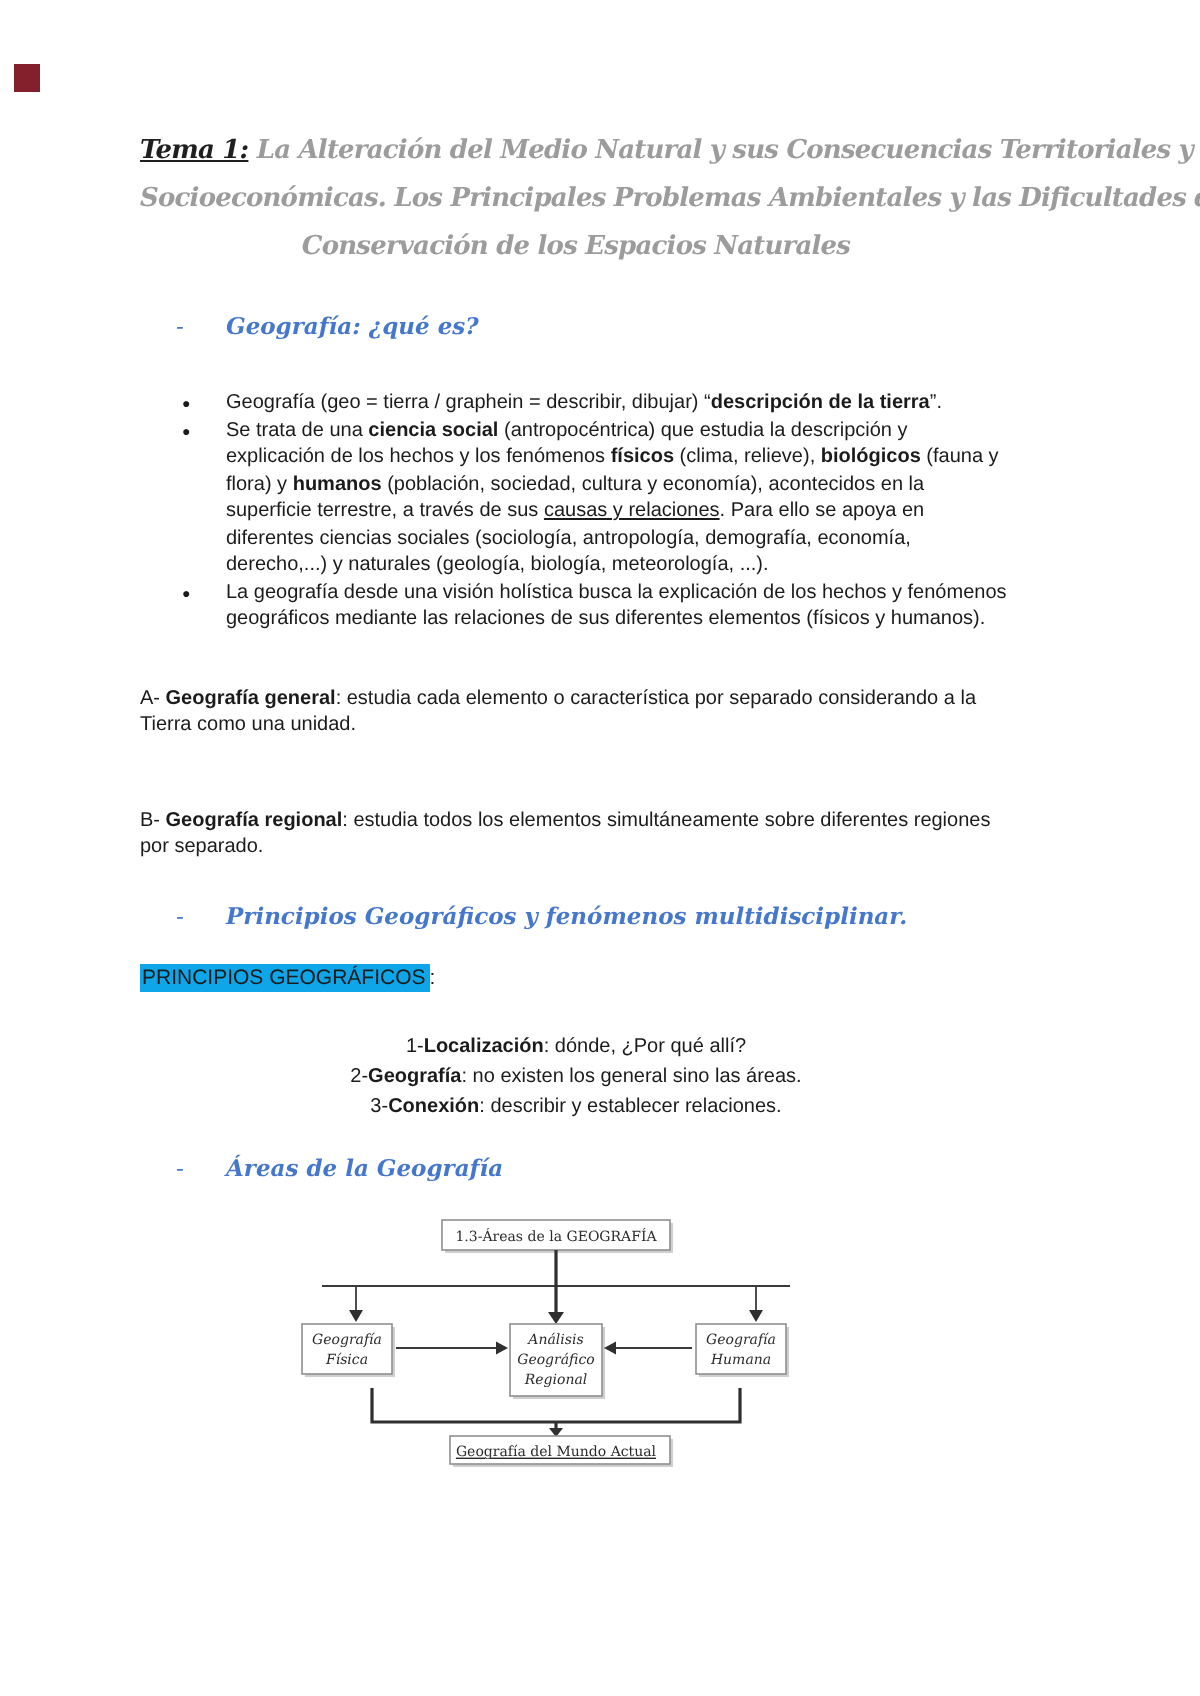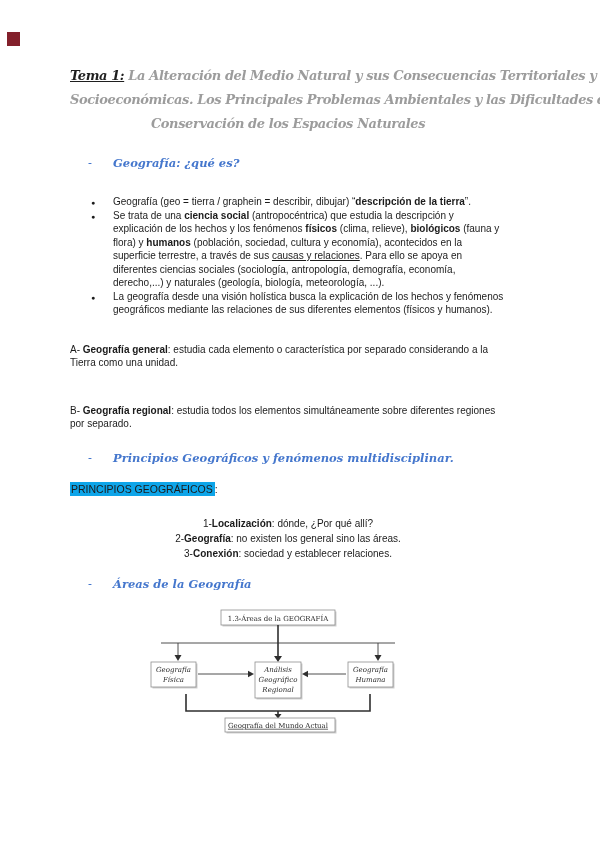--- a/index.html
+++ b/index.html
@@ -87,21 +87,21 @@
     <span class="sub-label">Principios Geográficos y fenómenos multidisciplinar.</span>
   </div>
 
   <div class="principles-head">
     <span class="hl">PRINCIPIOS GEOGRÁFICOS</span><span>:</span>
   </div>
 
   <div class="plist body-text">
     <div class="plist-item"><span>1-</span><span class="seg-b">Localización</span><span>: dónde, ¿Por qué allí?</span></div>
     <div class="plist-item"><span>2-</span><span class="seg-b">Geografía</span><span>: no existen los general sino las áreas.</span></div>
-    <div class="plist-item"><span>3-</span><span class="seg-b">Conexión</span><span>: sociedad y establecer relaciones.</span></div>
+    <div class="plist-item"><span>3-</span><span class="seg-b">Conexión</span><span>: describir y establecer relaciones.</span></div>
   </div>
 
   <div class="subhead sub-areas script">
     <span class="dash">-</span>
     <span class="sub-label">Áreas de la Geografía</span>
   </div>
 
   <svg class="diagram" width="340" height="140" viewBox="0 0 340 140" xmlns="http://www.w3.org/2000/svg">
 
     <rect class="dg-shadow" x="104.5" y="7.5" width="114" height="15"></rect>

